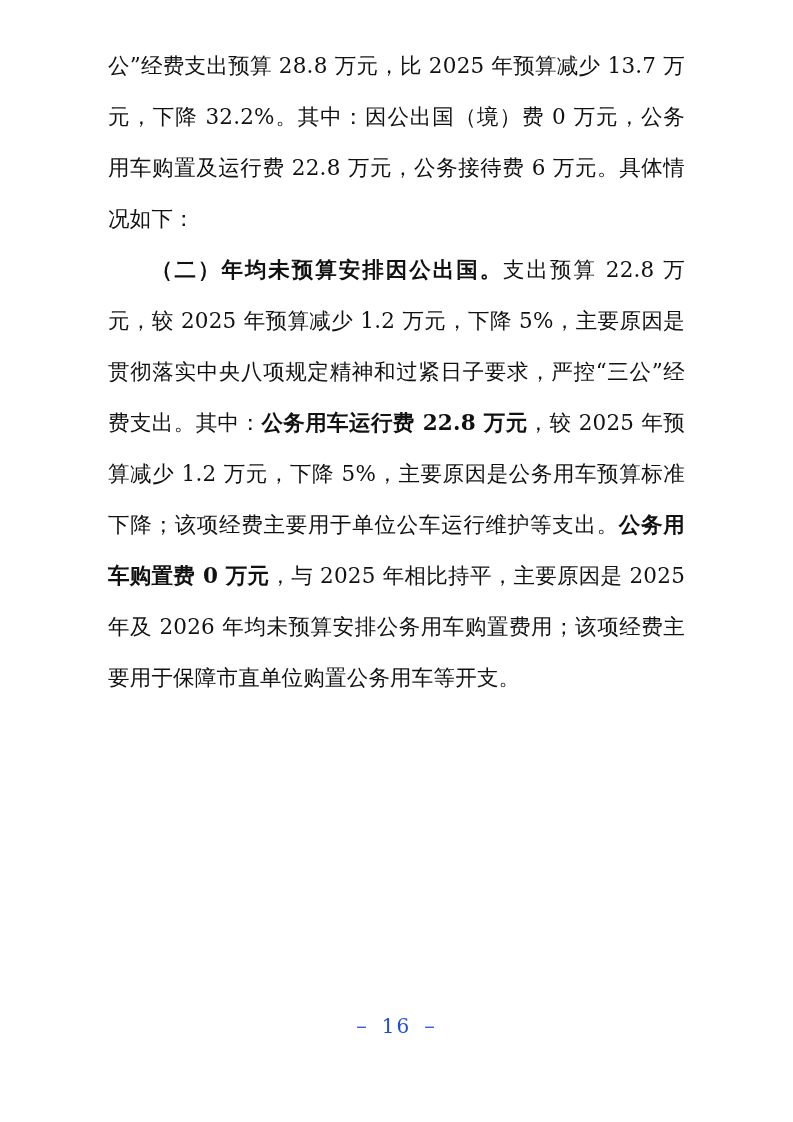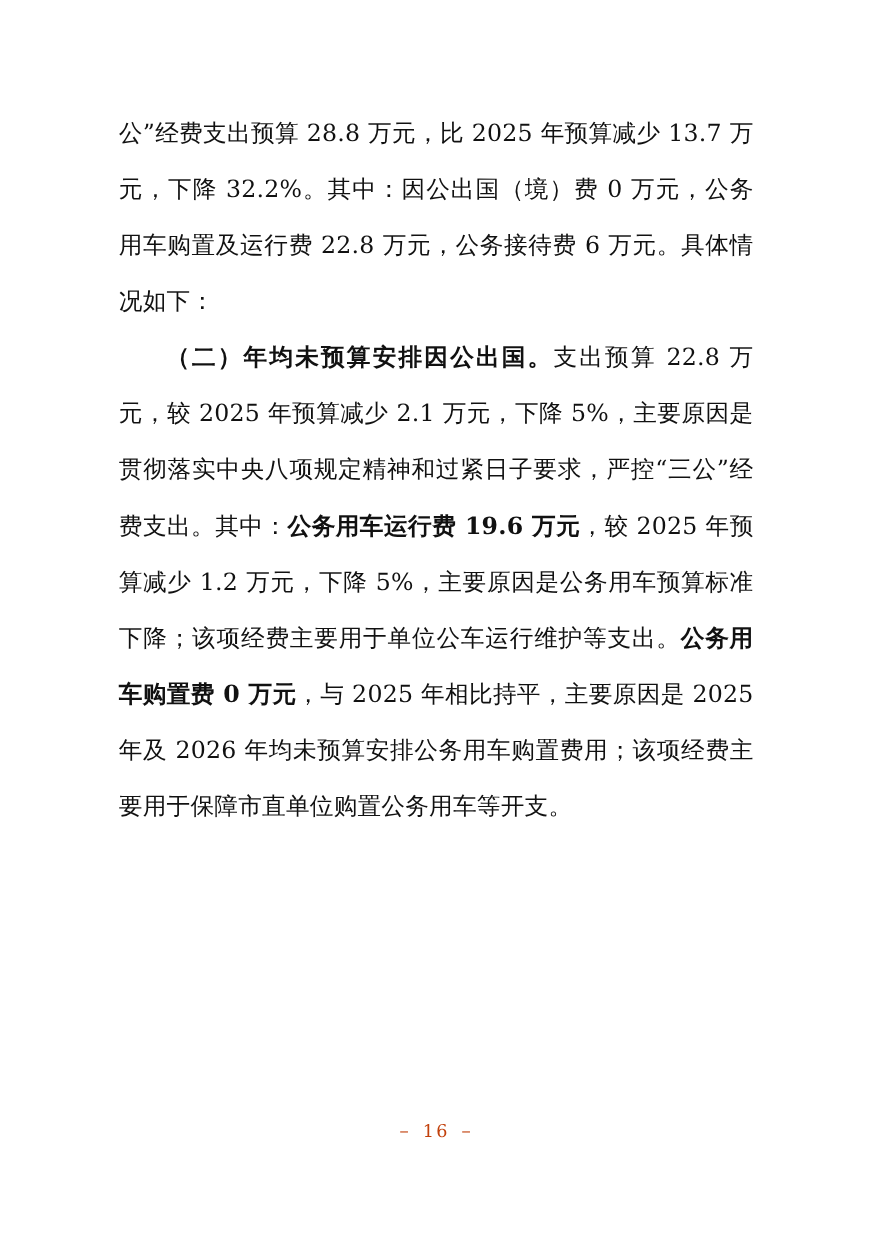--- a/index.html
+++ b/index.html
@@ -13,21 +13,21 @@
     font-family: "DejaVu Serif", "Liberation Serif", serif;
     color: #111111;
     position: relative;
     overflow: hidden;
   }
   .page {
     position: relative;
     width: 793px;
     height: 1122px;
     box-sizing: border-box;
-    padding: 96px 108px 0 108px;
+    padding: 40px 108px 0 108px;
     background: #ffffff;
   }
   .doc-body {
     font-size: 21.5px;
     line-height: 51px;
     text-align: justify;
     text-justify: inter-ideograph;
     letter-spacing: 0.2px;
   }
   .para {
@@ -39,29 +39,29 @@
   }
   .b {
     font-weight: bold;
   }
   .page-number {
     position: absolute;
     left: 0;
     right: 0;
     bottom: 82px;
     text-align: center;
-    font-size: 16px;
+    font-size: 20px;
     font-family: "DejaVu Serif", "Liberation Serif", serif;
-    color: #c2410c;
+    color: #1d4ed8;
     letter-spacing: 2px;
   }
 </style>
 </head>
 <body>
 
 <div class="page">
   <div class="doc-body" id="doc-body">
       <div class="para"><span>公”经费支出预算 28.8 万元，比 2025 年预算减少 13.7 万元，下降 32.2%。其中：因公出国（境）费 0 万元，公务用车购置及运行费 22.8 万元，公务接待费 6 万元。具体情况如下：</span></div>
-      <div class="para indent"><span class="b">（二）年均未预算安排因公出国。</span><span>支出预算 22.8 万元，较 2025 年预算减少 2.1 万元，下降 5%，主要原因是贯彻落实中央八项规定精神和过紧日子要求，严控“三公”经费支出。其中：</span><span class="b">公务用车运行费 19.6 万元</span><span>，较 2025 年预算减少 1.2 万元，下降 5%，主要原因是公务用车预算标准下降；该项经费主要用于单位公车运行维护等支出。</span><span class="b">公务用车购置费 0 万元</span><span>，与 2025 年相比持平，主要原因是 2025 年及 2026 年均未预算安排公务用车购置费用；该项经费主要用于保障市直单位购置公务用车等开支。</span></div>
+      <div class="para indent"><span class="b">（二）年均未预算安排因公出国。</span><span>支出预算 22.8 万元，较 2025 年预算减少 1.2 万元，下降 5%，主要原因是贯彻落实中央八项规定精神和过紧日子要求，严控“三公”经费支出。其中：</span><span class="b">公务用车运行费 22.8 万元</span><span>，较 2025 年预算减少 1.2 万元，下降 5%，主要原因是公务用车预算标准下降；该项经费主要用于单位公车运行维护等支出。</span><span class="b">公务用车购置费 0 万元</span><span>，与 2025 年相比持平，主要原因是 2025 年及 2026 年均未预算安排公务用车购置费用；该项经费主要用于保障市直单位购置公务用车等开支。</span></div>
       <div class="para indent"></div>
     </div>
   <div class="page-number">－ 16 －</div>
 </div>
 
 </body></html>

